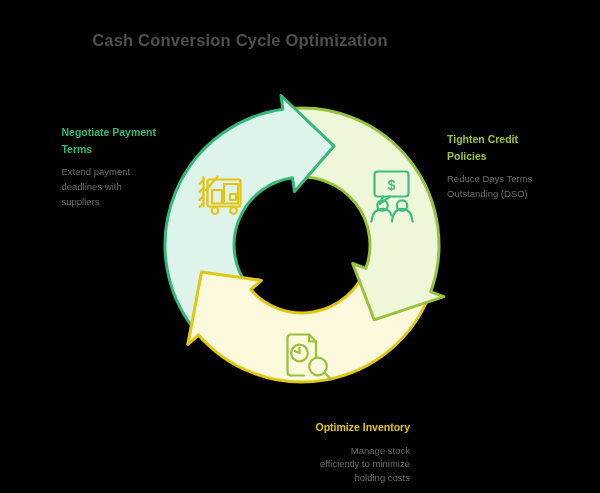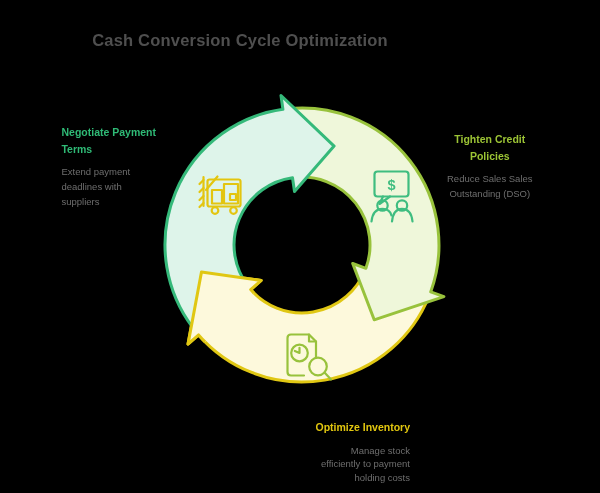--- a/index.html
+++ b/index.html
@@ -11,21 +11,21 @@
   }
   .stage { position:absolute; left:0; top:0; width:600px; height:493px; }
   .page-title {
     position:absolute; top:31px; left:0; width:480px;
     text-align:center; font-size:16.5px; font-weight:bold; letter-spacing:0.2px;
   }
   .label-block { position:absolute; }
   .label-heading { font-size:10.5px; font-weight:bold; line-height:16.5px; white-space:pre-line; }
   .label-desc   { margin-top:7px; font-size:9.5px; line-height:15px; white-space:pre-line; }
   #label-negotiate { top:124px; right:444px; }
-  #label-tighten   { top:131px; left:447px;  text-align:center; }
+  #label-tighten   { top:131px; left:447px;  text-align:left; }
   #label-optimize  { top:419px; left:190px; width:220px; text-align:right; }
   #label-optimize .label-desc { line-height:13.5px; margin-top:8px; }
   svg.cycle { position:absolute; left:0; top:0; }
   svg text { font-family:"Liberation Sans", sans-serif; }
 </style>
 </head>
 <body>
 
 <div class="stage">
 
@@ -74,24 +74,24 @@
     <div class="label-heading" style="color: rgb(47, 186, 118);">Negotiate Payment
 Terms</div>
     <div class="label-desc" style="color: rgb(110, 110, 110);">Extend payment
 deadlines with
 suppliers</div>
   </div>
 
   <div class="label-block" id="label-tighten">
     <div class="label-heading" style="color: rgb(156, 196, 53);">Tighten Credit
 Policies</div>
-    <div class="label-desc" style="color: rgb(110, 110, 110);">Reduce Sales Sales
+    <div class="label-desc" style="color: rgb(110, 110, 110);">Reduce Days Terms
 Outstanding (DSO)</div>
   </div>
 
   <div class="label-block" id="label-optimize">
     <div class="label-heading" style="color: rgb(226, 199, 15);">Optimize Inventory</div>
     <div class="label-desc" style="color: rgb(110, 110, 110);">Manage stock
-efficiently to payment
+efficiently to minimize
 holding costs</div>
   </div>
 
 </div>
 
 </body></html>

